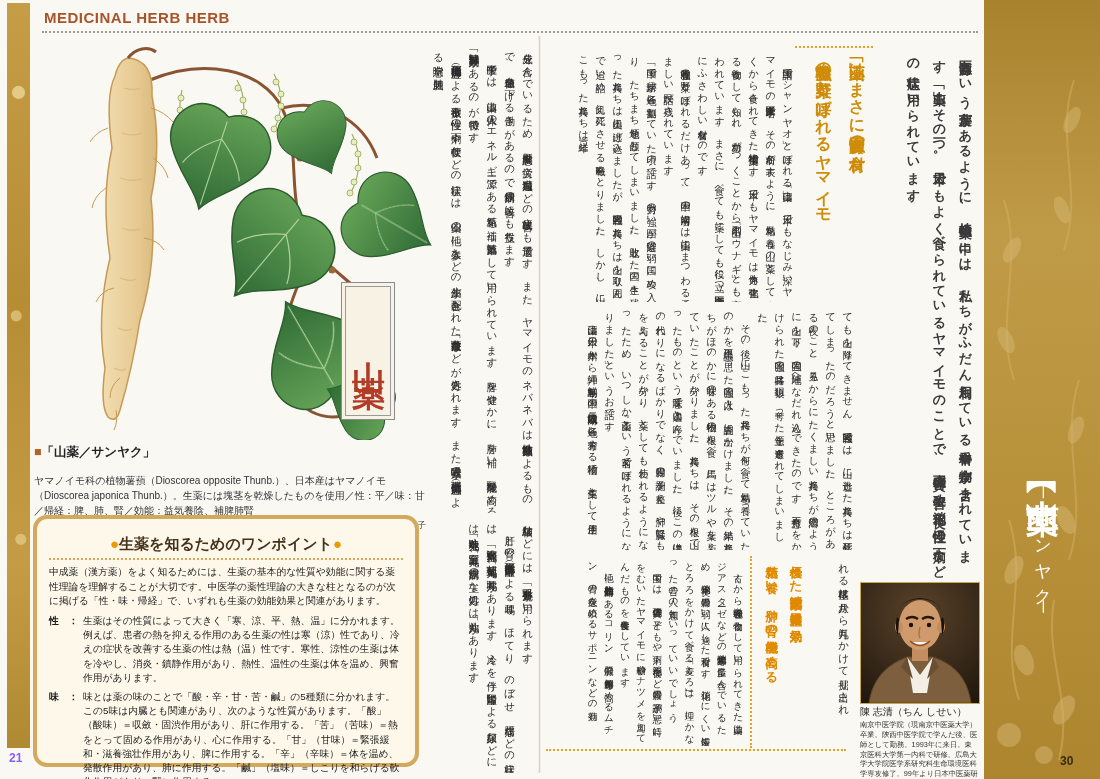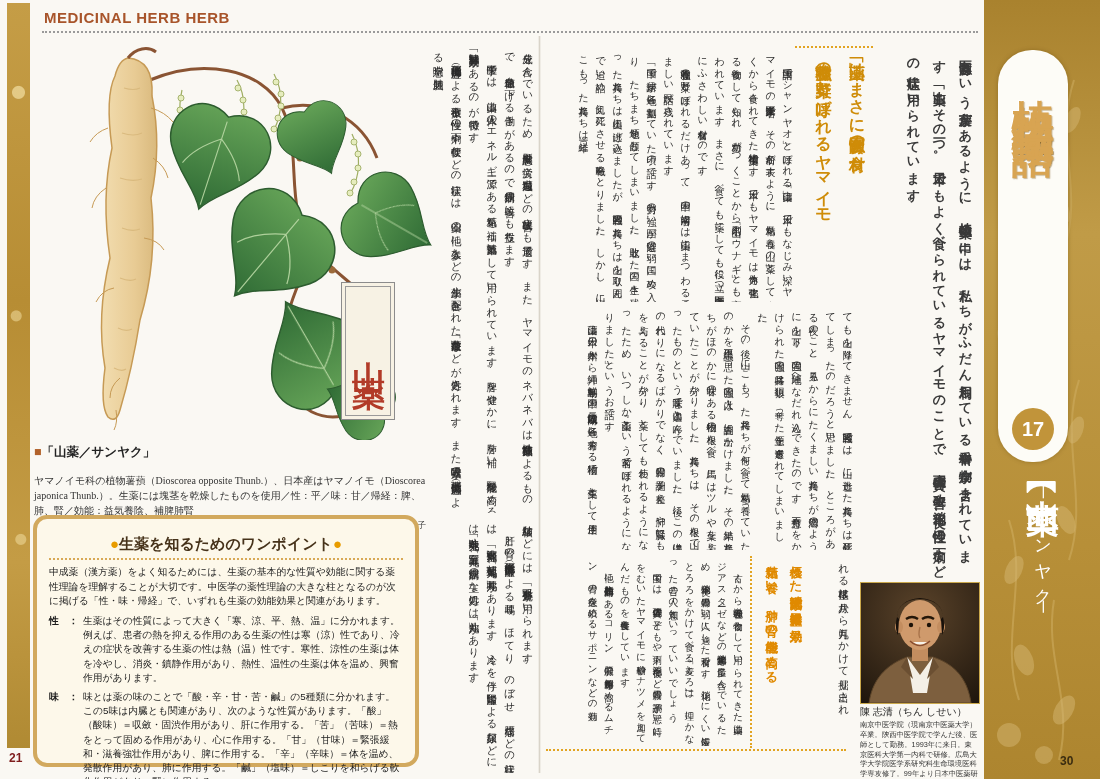--- a/index.html
+++ b/index.html
@@ -6,21 +6,21 @@
   body{width:1100px;height:779px;background:#eee;}
   .spread{position:relative;width:1100px;height:779px;background:#faf8f3;overflow:hidden;
           font-family:"Liberation Serif","DejaVu Serif",serif;color:#2b2b2b;}
   
   .gold-strip{position:absolute;left:7px;top:3px;width:23px;height:745px;
     background:
       radial-gradient(circle at 50% 12%, rgba(236,214,150,.8) 0 6px, transparent 7px),
       radial-gradient(circle at 40% 42%, rgba(236,214,150,.6) 0 5px, transparent 6px),
       radial-gradient(circle at 60% 72%, rgba(236,214,150,.6) 0 5px, transparent 6px),
       linear-gradient(180deg,#c59d46,#b78d34 40%,#c49c45 75%,#b08a33);}
-  .pageno{position:absolute;font-family:"Liberation Sans",sans-serif;font-weight:bold;font-size:12px;color:#7f1d1d;}
+  .pageno{position:absolute;font-family:"Liberation Sans",sans-serif;font-weight:bold;font-size:12px;color:#8b5cf6;}
   .pageno.left{left:9px;top:751px;}
   .pageno.right{left:76px;bottom:11px;color:#3a2c10;}
   
   .header-title{position:absolute;left:44px;top:9px;font-family:"Liberation Sans",sans-serif;
     font-weight:bold;font-size:15px;letter-spacing:.5px;color:#a8542a;}
   .header-rule{position:absolute;left:42px;top:31px;width:936px;border-top:2px dotted #9a9a9a;}
   .crease{position:absolute;left:538px;top:36px;width:3px;height:737px;
     background:linear-gradient(90deg,transparent,#d9d4c9,transparent);}
   
   .v{writing-mode:vertical-rl;position:absolute;overflow:hidden;white-space:pre-line;
@@ -36,21 +36,21 @@
   .dot-h{position:absolute;border-top:2px dotted #e2a421;height:0;}
   .body-txt{font-size:10px;line-height:1.7;}
   
   .illust{position:absolute;left:32px;top:38px;}
   .stamp{position:absolute;left:341px;top:282px;width:52px;height:136px;background:#f7f2e4;
          border:1px solid #8c8c8c;box-shadow:inset 0 0 0 3px #f7f2e4, inset 0 0 0 4px #9a9a9a;
          display:flex;align-items:center;justify-content:center;}
   .stamp span{writing-mode:vertical-rl;color:#b23b28;font-weight:bold;font-size:33px;
               letter-spacing:16px;font-family:"Liberation Serif",serif;}
   
-  .caption{position:absolute;left:34px;top:444px;width:392px;font-family:Liberation Serif, serif;}
+  .caption{position:absolute;left:34px;top:444px;width:392px;font-family:Liberation Sans, sans-serif;}
   .cap-title{font-weight:bold;font-size:12.5px;color:#222;}
   .cap-title .sq{color:#b2622a;}
   .cap-body{font-size:10px;line-height:1.5;color:#333;margin-top:12px;}
   .cap-credit{font-size:9px;color:#444;text-align:right;margin-top:1px;}
   
   .onepoint{position:absolute;left:33px;top:515px;width:386px;height:252px;background:#fdf8ea;
     border:4px solid #d2a95e;border-radius:14px;padding:8px 12px 6px;box-sizing:border-box;
     font-family:"Liberation Sans",sans-serif;}
   .op-title{text-align:center;font-weight:bold;font-size:15px;color:#46321a;margin-top:8px;}
   .op-title .b{color:#e89c00;}
@@ -300,21 +300,17 @@
         <ellipse cx="22" cy="340" rx="7" ry="14" transform="rotate(-25 22 340)"></ellipse>
         <ellipse cx="92" cy="430" rx="7" ry="14" transform="rotate(20 92 430)"></ellipse>
         <ellipse cx="82" cy="520" rx="8" ry="15" transform="rotate(-25 82 520)"></ellipse>
         <ellipse cx="30" cy="570" rx="8" ry="15" transform="rotate(25 30 570)"></ellipse>
         <ellipse cx="40" cy="660" rx="9" ry="16" transform="rotate(-20 40 660)"></ellipse>
         <ellipse cx="80" cy="710" rx="9" ry="16" transform="rotate(30 80 710)"></ellipse>
         <circle cx="25" cy="735" r="12"></circle>
         <circle cx="60" cy="755" r="9"></circle>
       </g>
     </svg>
-    <div class="banner-card">
-      <div class="series-title">植物生薬物語</div>
-      <div class="issue-circle">17</div>
-    </div>
     <div class="banner-subject"><span class="subject">【山薬】</span><span class="reading">─サンヤク─</span></div>
     <div class="pageno right">30</div>
   </div>
 
 </div>
 
 </body></html>

